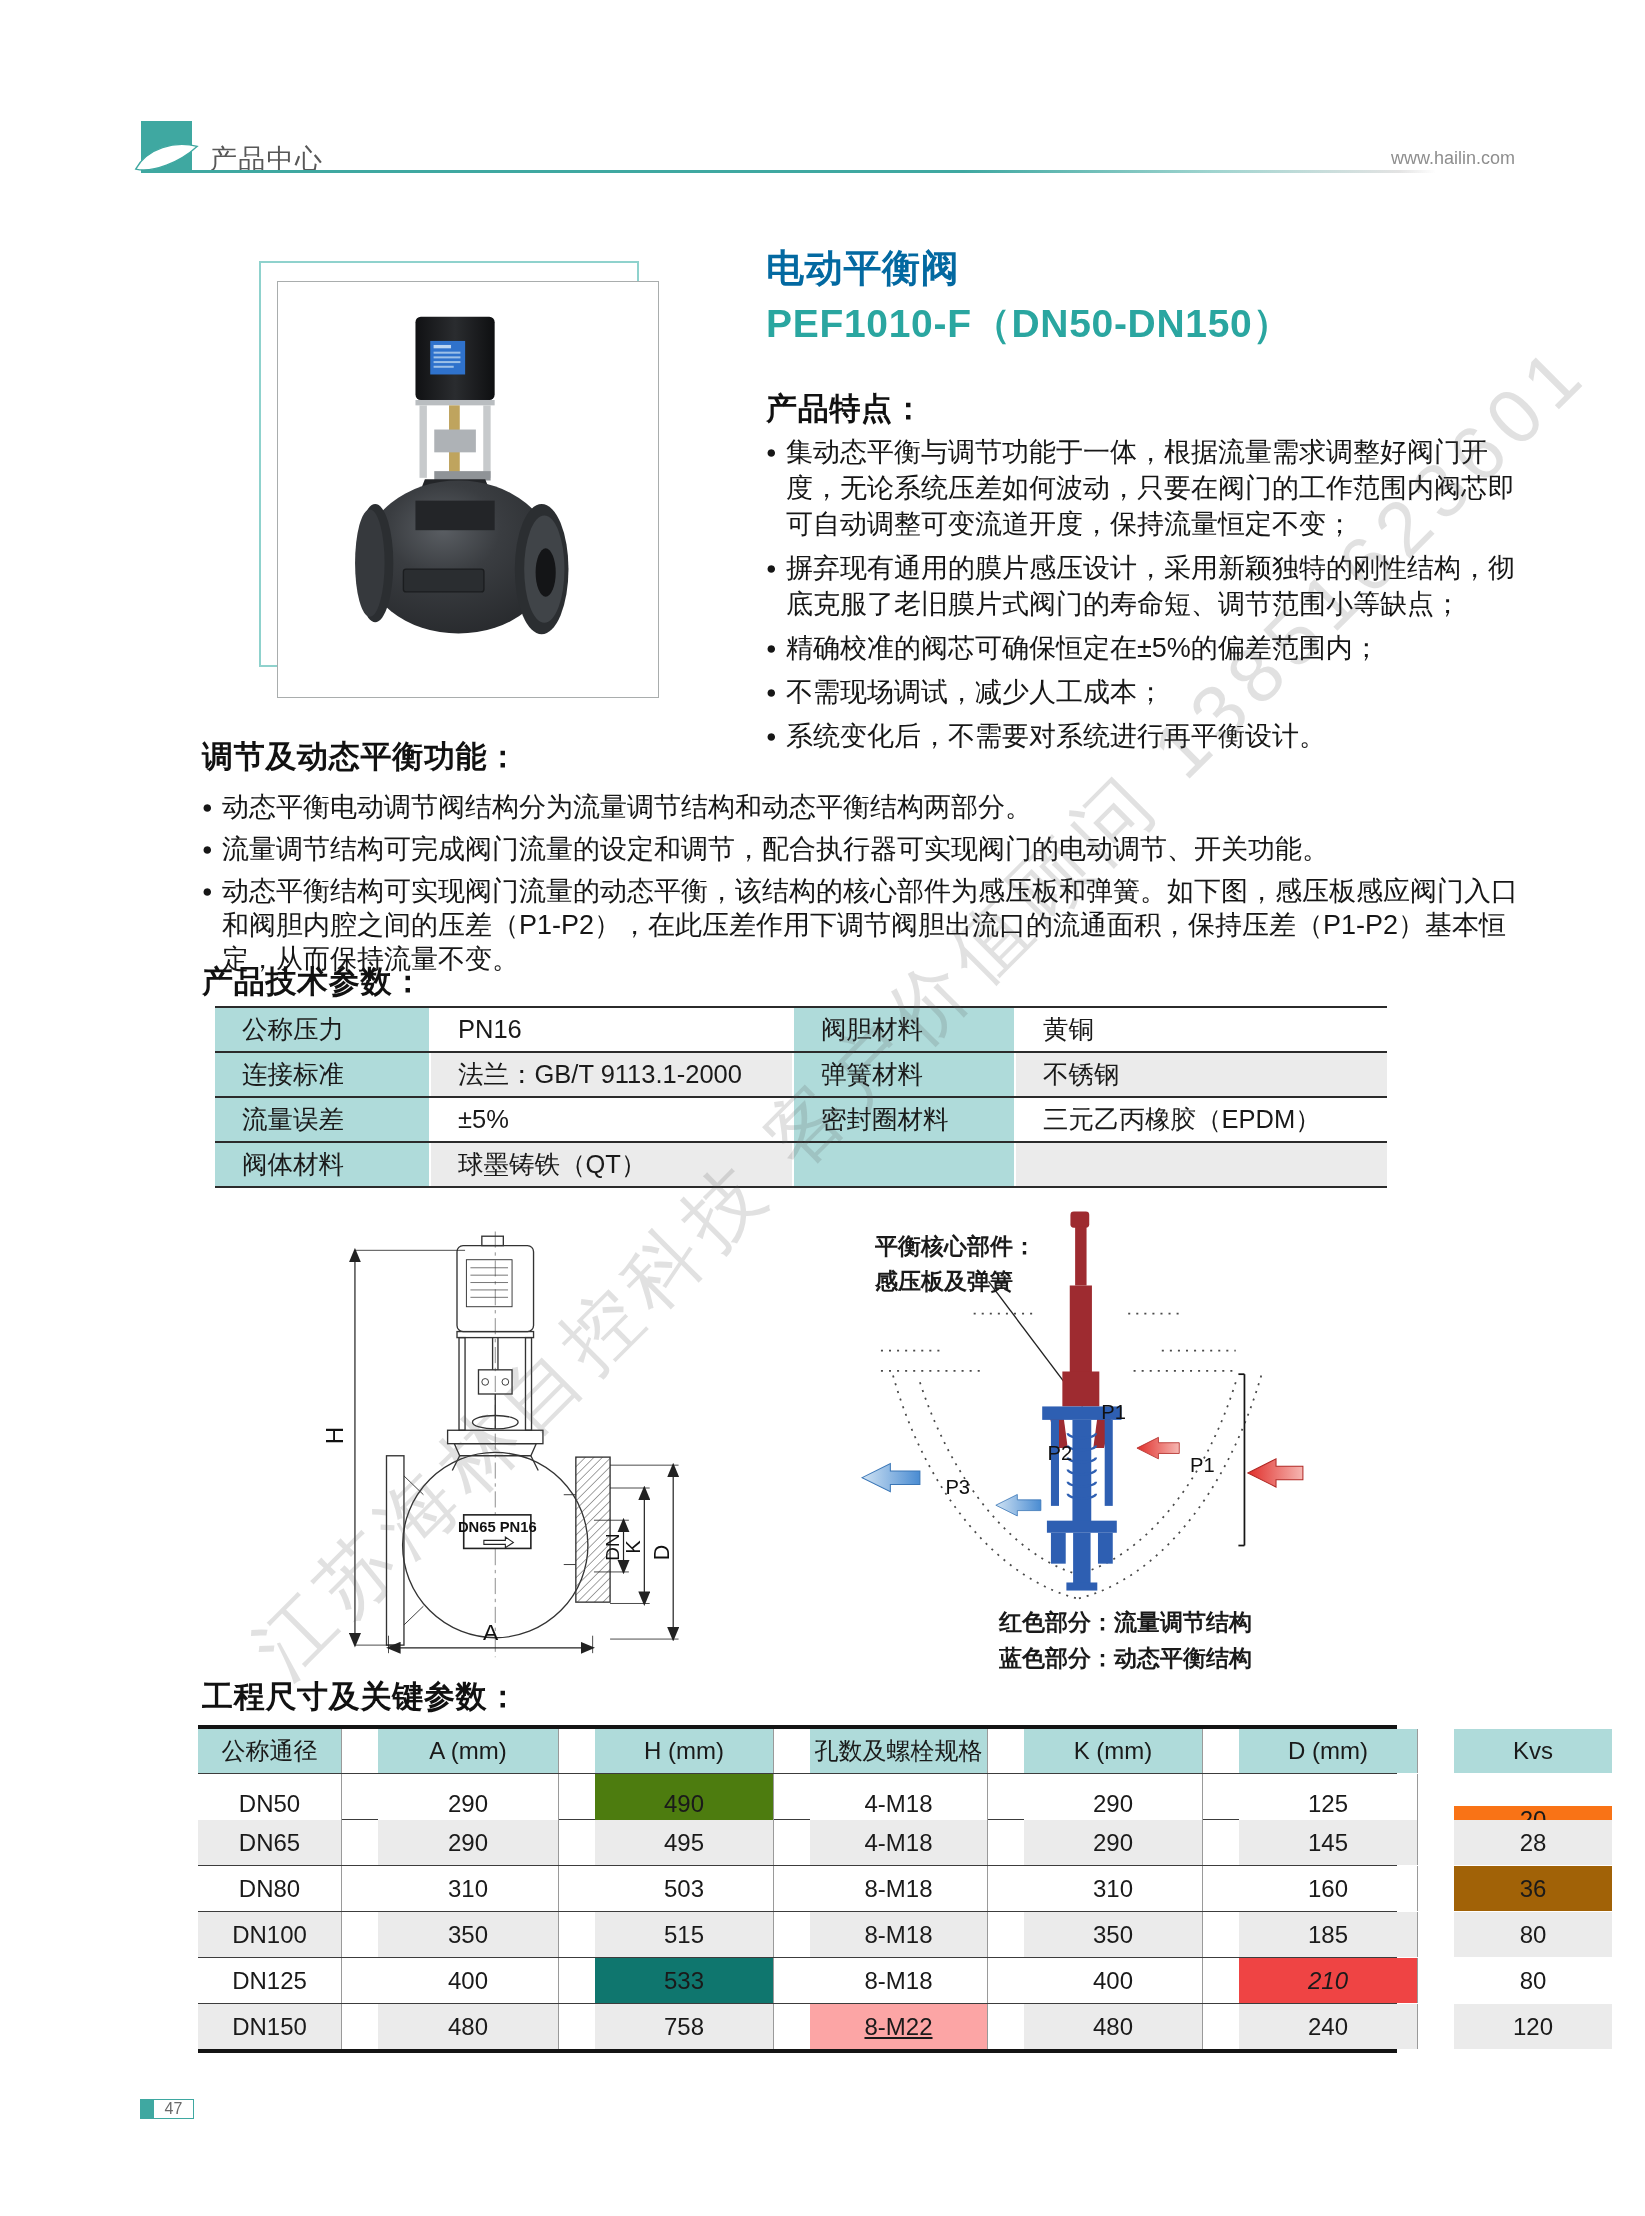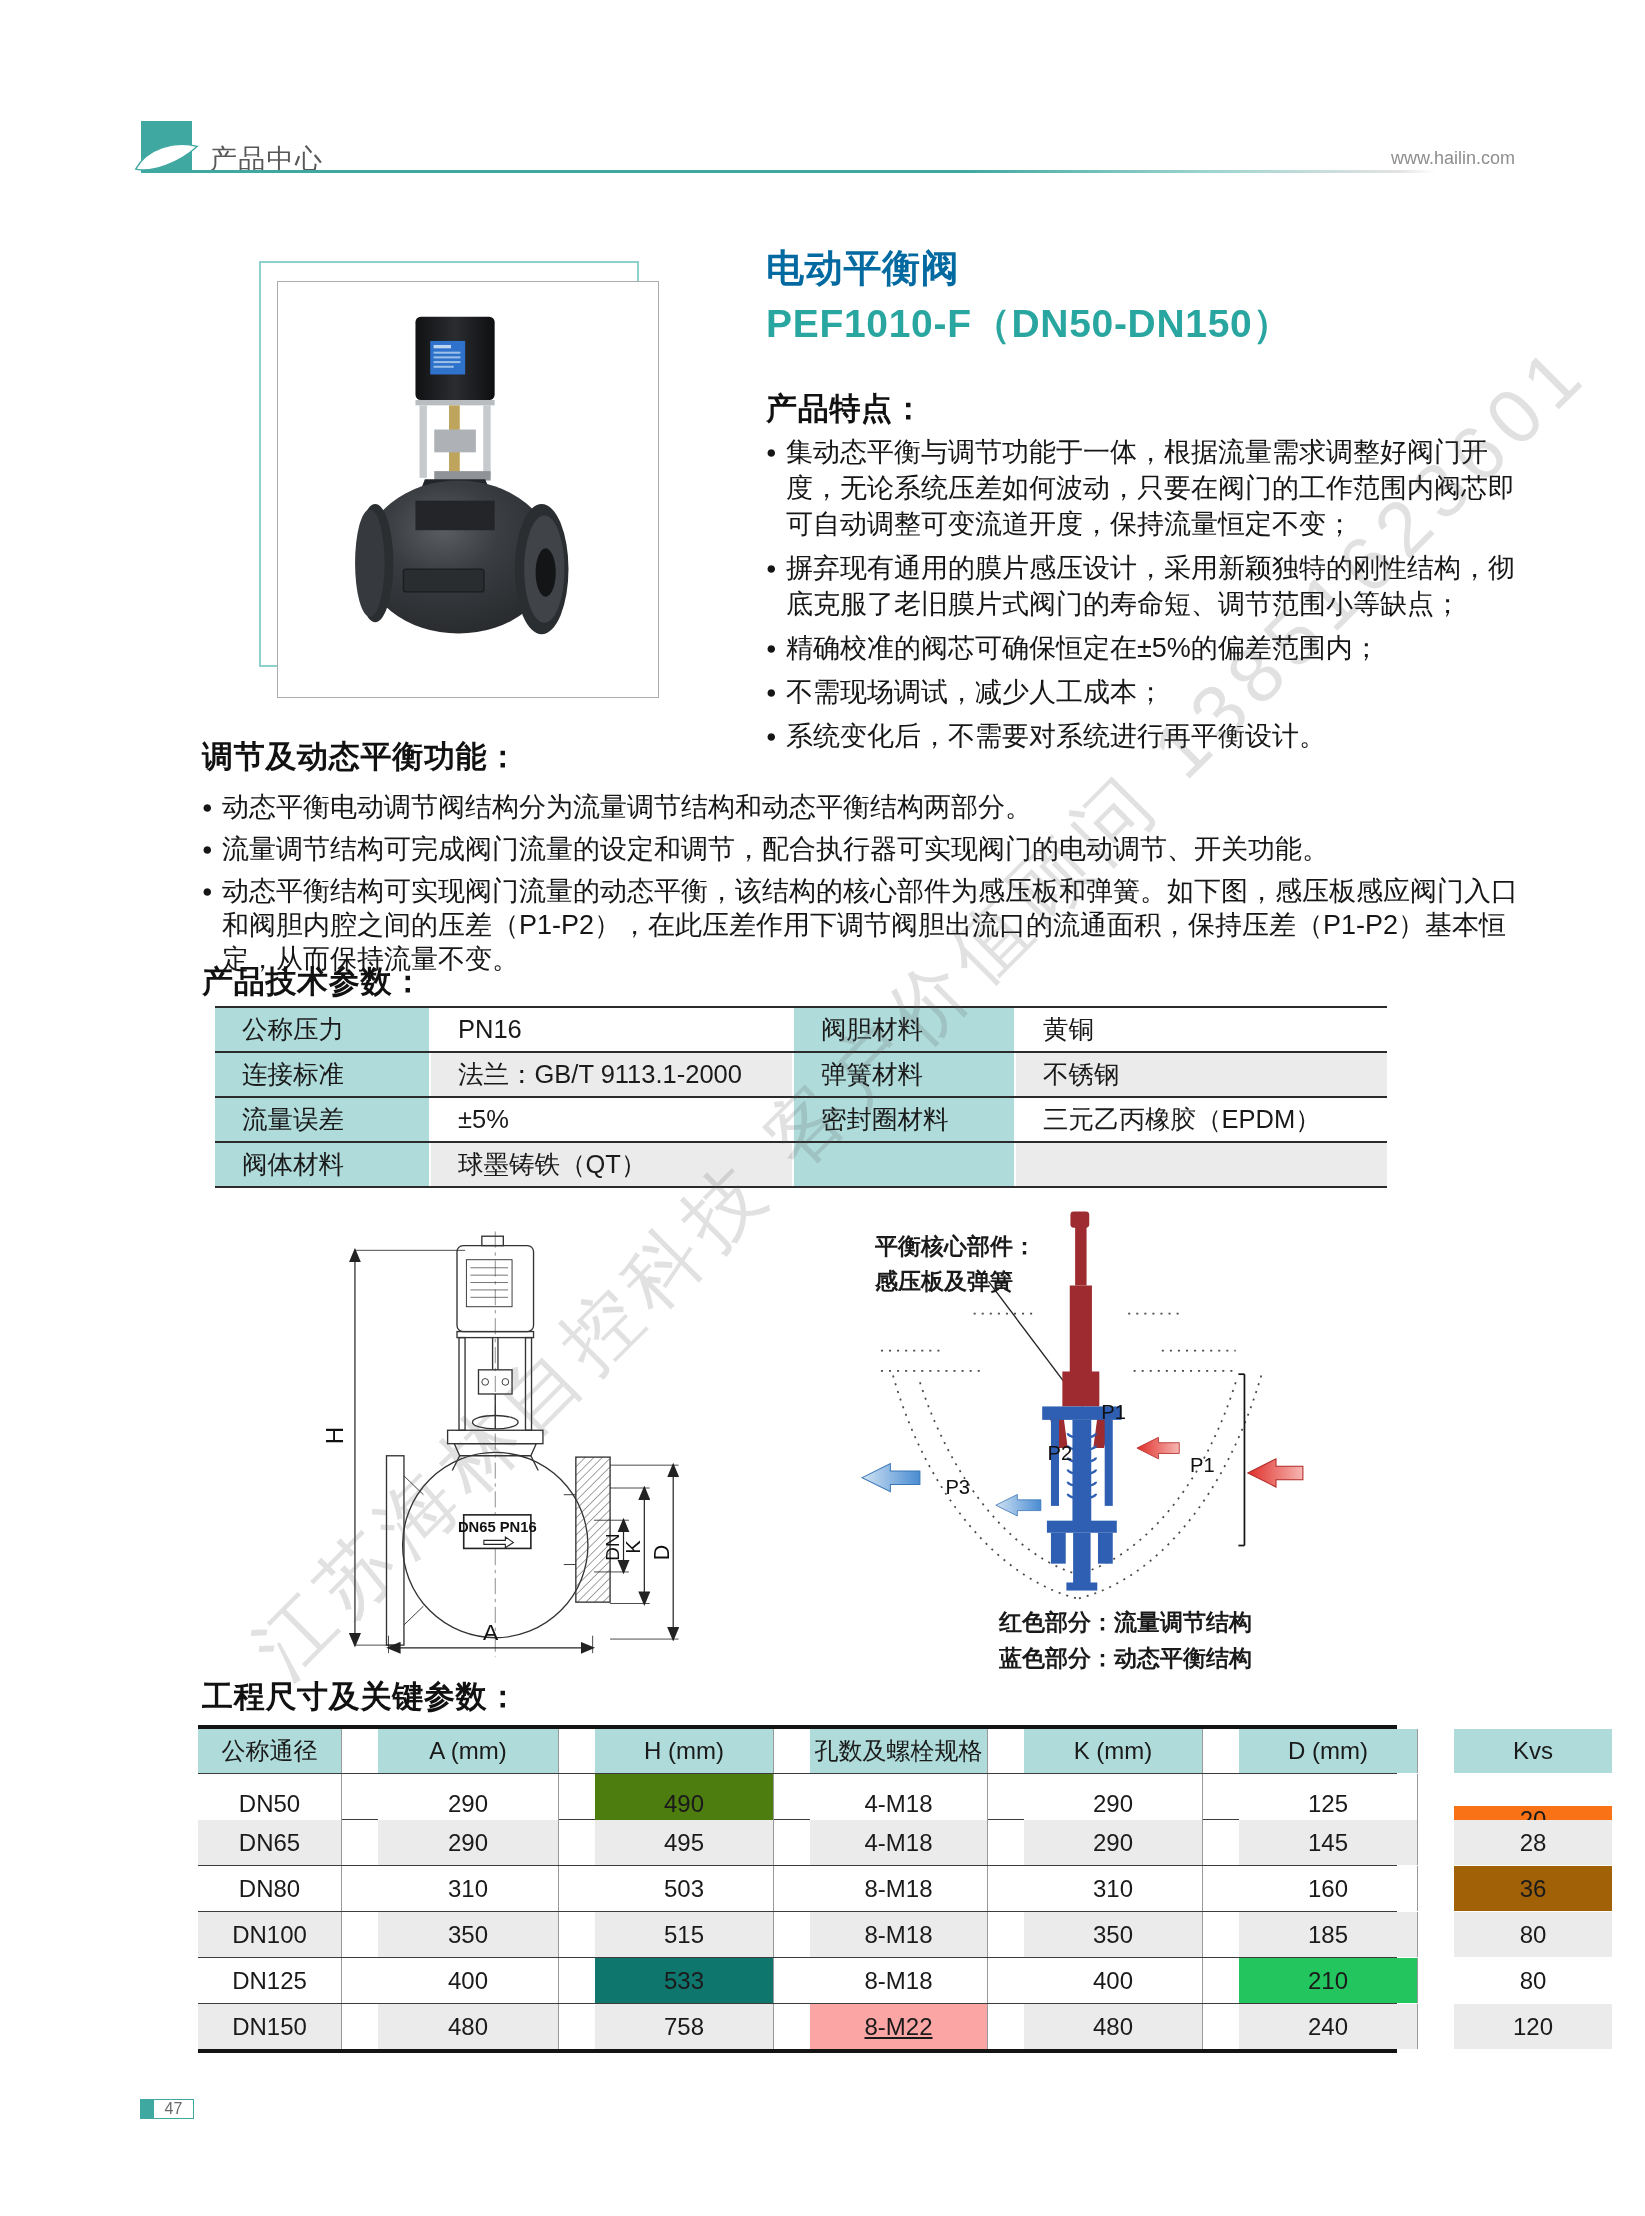--- a/index.html
+++ b/index.html
@@ -377,21 +377,21 @@
       <div class="dims-cell" style="background: rgb(235, 235, 235);">350</div>
       <div class="dims-cell" style="background: rgb(235, 235, 235);">185</div>
       <div class="dims-cell" style="background: rgb(235, 235, 235);">80</div>
     </div>
     <div class="dims-row">
       <div class="dims-cell" style="background: rgb(255, 255, 255);">DN125</div>
       <div class="dims-cell" style="background: rgb(255, 255, 255);">400</div>
       <div class="dims-cell" style="background: #0f766e;">533</div>
       <div class="dims-cell" style="background: rgb(255, 255, 255);">8-M18</div>
       <div class="dims-cell" style="background: rgb(255, 255, 255);">400</div>
-      <div class="dims-cell" style="background: #22c55e;">210</div>
+      <div class="dims-cell" style="background: #ef4444; font-style: italic;">210</div>
       <div class="dims-cell" style="background: rgb(255, 255, 255);">80</div>
     </div>
     <div class="dims-row">
       <div class="dims-cell" style="background: rgb(235, 235, 235);">DN150</div>
       <div class="dims-cell" style="background: rgb(235, 235, 235);">480</div>
       <div class="dims-cell" style="background: rgb(235, 235, 235);">758</div>
       <div class="dims-cell" style="background: #fca5a5; text-decoration: underline;">8-M22</div>
       <div class="dims-cell" style="background: rgb(235, 235, 235);">480</div>
       <div class="dims-cell" style="background: rgb(235, 235, 235);">240</div>
       <div class="dims-cell" style="background: rgb(235, 235, 235);">120</div>

